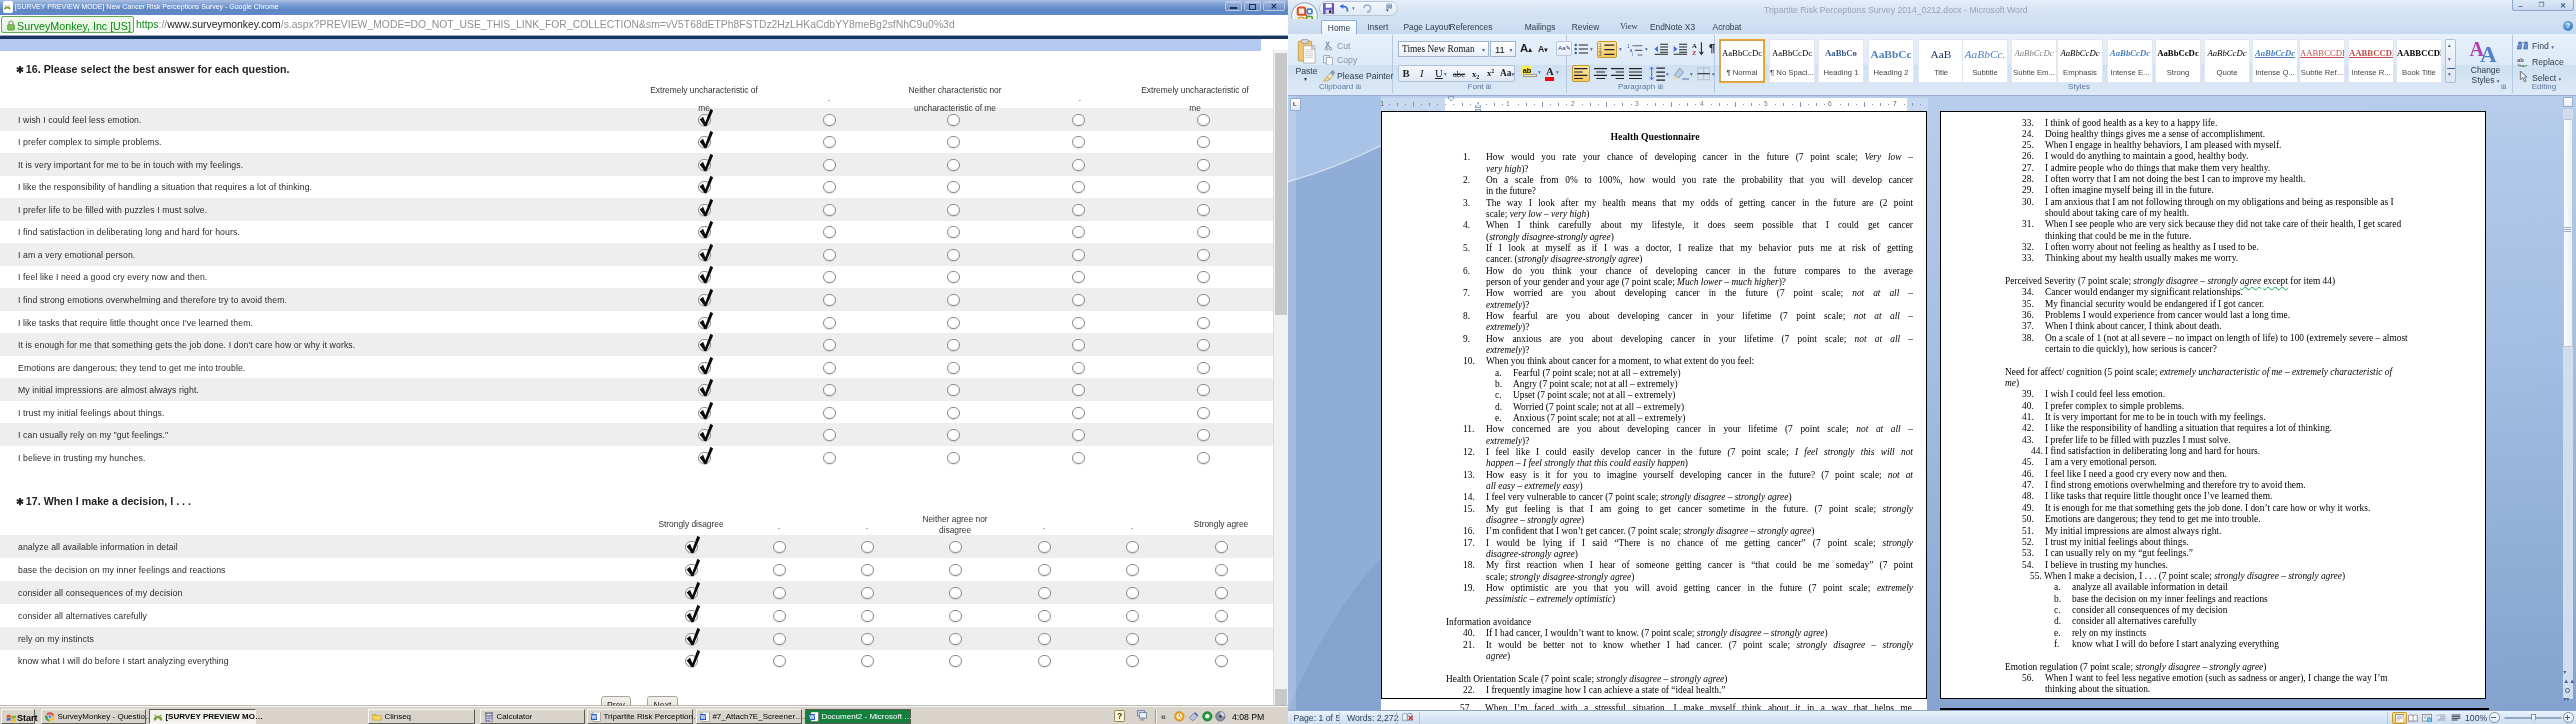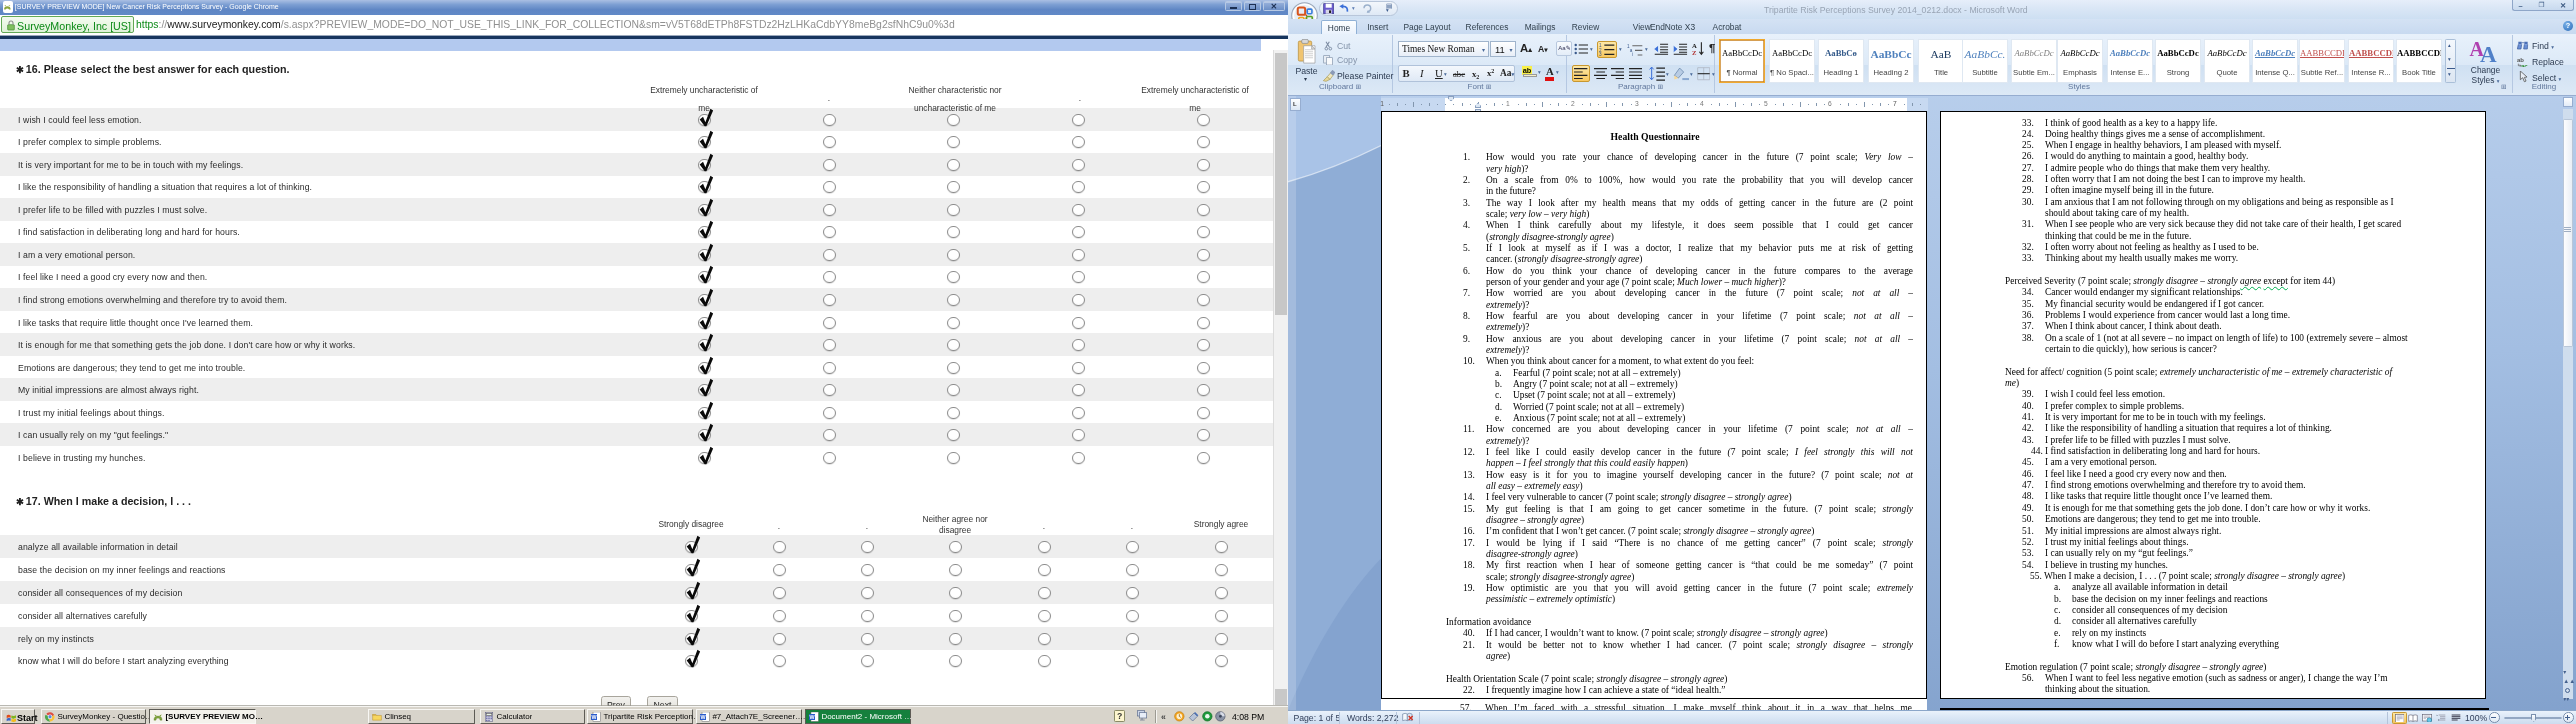--- a/index.html
+++ b/index.html
@@ -546,24 +546,24 @@
     <span style="position:absolute;left:5.4px;top:0.7px;color:#3c5a82;font-weight:bold;font-size:7.4px;">–</span>
     <span style="position:absolute;left:25.5px;top:1.3px;color:#3c5a82;font-size:6.7px;">❐</span>
     <span style="position:absolute;left:47px;top:1.3px;color:#3c5a82;font-weight:bold;font-size:7.4px;">✕</span>
   </div>
       <div class="wtxt">Tripartite Risk Perceptions Survey 2014_0212.docx - Microsoft Word</div>
     </div>
   <div id="tabrow">
   <div class="wtab active" style="left:33px;width:36px;padding-top:2px;">Home</div>
   <div class="wtab" style="left:75px;width:29.5px;padding-top:2px;">Insert</div>
   <div class="wtab" style="left:111px;width:56px;padding-top:2px;">Page Layout</div>
-  <div class="wtab" style="left:173px;width:52px;padding-top:2px;">References</div>
+  <div class="wtab" style="left:157px;width:52px;padding-top:2px;">References</div>
   <div class="wtab" style="left:231px;width:42px;padding-top:2px;">Mailings</div>
   <div class="wtab" style="left:278px;width:39px;padding-top:2px;">Review</div>
-  <div class="wtab" style="left:339px;width:29.5px;padding-top:2px;">View</div>
+  <div class="wtab" style="left:326px;width:29.5px;padding-top:2px;font-family:Liberation Serif, serif;">View</div>
   <div class="wtab" style="left:357px;width:55px;padding-top:2px;">EndNote X3</div>
   <div class="wtab" style="left:419px;width:40px;padding-top:2px;">Acrobat</div>
   <div style="position:absolute;left:1275px;top:2px;width:10px;height:10px;border-radius:50%;background:radial-gradient(circle at 35% 30%,#7ab2e8,#2a6ab8);color:#fff;font-size:7.4px;font-weight:bold;text-align:center;line-height:10px;">?</div>
   </div>
   <div id="ribbon">
   <div class="rgroup" style="left:0px;width:105px;">
     <svg style="position:absolute;left:9.4px;top:4px;width:20px;height:25.5px" viewBox="0 0 30 38">
       <rect x="2" y="3" width="20" height="30" rx="2" fill="#f0c470" stroke="#b08830"></rect>
       <rect x="7" y="0.5" width="10" height="6" rx="2" fill="#d8d8d8" stroke="#888"></rect>
       <path d="M10 10 L27 10 L27 36 L10 36 Z" fill="#fff" stroke="#999"></path>

